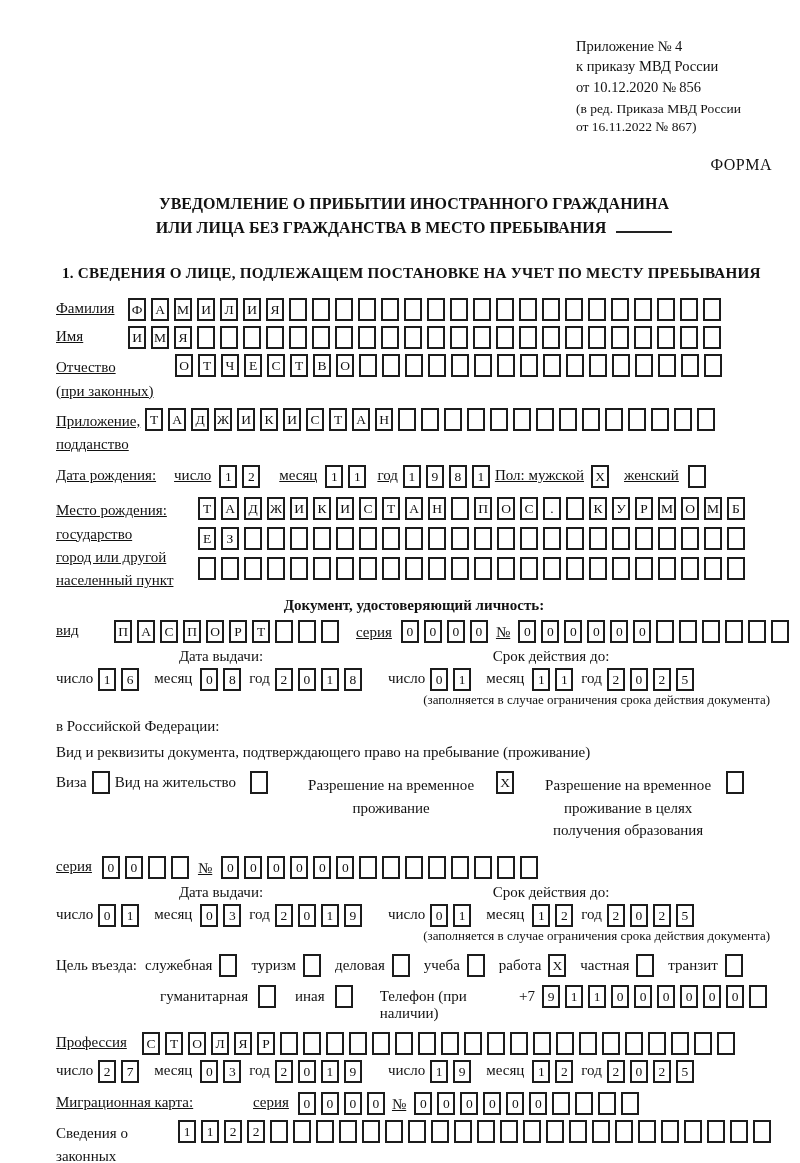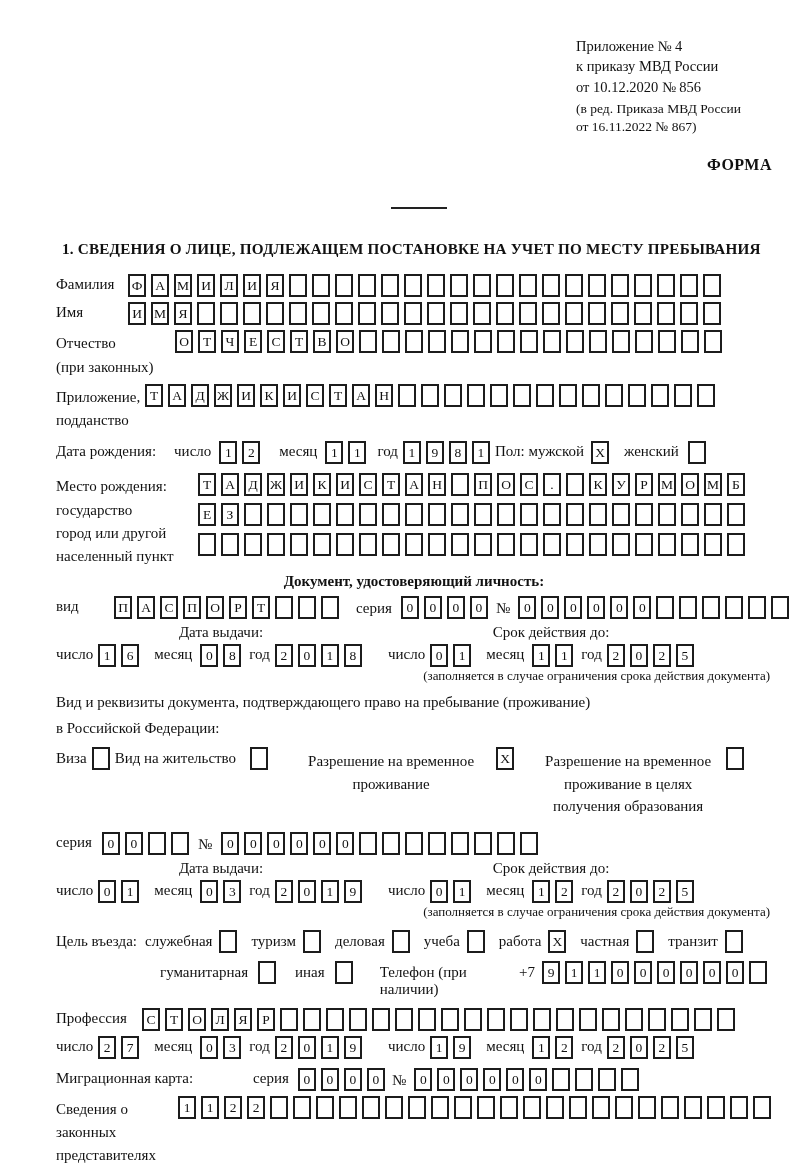--- a/index.html
+++ b/index.html
@@ -14,26 +14,26 @@
 
   
   .boxes { display:flex; flex:0 0 auto; }
   .cell {
     width:18px; height:23px; border:2px solid #1c1c1c; background:#fff;
     margin-right:5px; flex:0 0 auto;
     display:flex; align-items:center; justify-content:center;
     font-size:13.5px; line-height:1;
   }
   .row { display:flex; align-items:flex-start; margin-bottom:5px; }
-  .lbl { flex:0 0 auto; padding-top:2px; }
+  .lbl { flex:0 0 auto; padding-top:2px;text-decoration:underline; }
 
   
   .annex { margin-left:auto; width:196px; line-height:1.4; font-size:14.5px; }
   .annex-note { margin-left:auto; width:196px; line-height:1.35; font-size:13.5px; margin-top:3px; }
-  .forma { text-align:right; font-weight:bold; font-size:16px; letter-spacing:.5px; margin-top:20px; }
+  .forma { text-align:right; font-weight:normal; font-size:16px; letter-spacing:.5px; margin-top:20px; }
 
   .title { text-align:center; font-weight:bold; font-size:16px; line-height:1.5; margin-top:18px; }
   .blank-line { display:inline-block; width:56px; border-bottom:2.5px solid #222; height:14px; margin-left:10px; }
 
   .sec-head { font-weight:bold; font-size:15.2px; margin:24px 0 16px 6px; letter-spacing:.2px; }
 
   .two-line div { line-height:1.55; }
 
   .inline-gap { margin:0 8px 0 14px; padding-top:2px; }
 
@@ -75,21 +75,22 @@
     <div>к приказу МВД России</div>
     <div>от 10.12.2020 № 856</div>
   </div>
   <div class="annex-note">
     <div>(в ред. Приказа МВД России</div>
     <div>от 16.11.2022 № 867)</div>
   </div>
   <div class="forma">ФОРМА</div>
 
   <div class="title">
-    <div><span class="blank-line"></span></div>
+    <div>УВЕДОМЛЕНИЕ О ПРИБЫТИИ ИНОСТРАННОГО ГРАЖДАНИНА</div>
+    <div><span>ИЛИ ЛИЦА БЕЗ ГРАЖДАНСТВА В МЕСТО ПРЕБЫВАНИЯ</span><span class="blank-line"></span></div>
   </div>
 
   <div class="sec-head">1. СВЕДЕНИЯ О ЛИЦЕ, ПОДЛЕЖАЩЕМ ПОСТАНОВКЕ НА УЧЕТ ПО МЕСТУ ПРЕБЫВАНИЯ</div>
 
   <div class="row">
     <div class="lbl" style="width:72px">Фамилия</div>
     <div class="boxes">
         <div class="cell">Ф</div>
         <div class="cell">А</div>
         <div class="cell">М</div>
@@ -416,22 +417,22 @@
           <div class="cell">2</div>
           <div class="cell">0</div>
           <div class="cell">2</div>
           <div class="cell">5</div>
         </div>
     </div>
   </div>
   <div class="small-note">(заполняется в случае ограничения срока действия документа)</div>
 
   <div class="para">
+    <div>в Российской Федерации:</div>
     <div>Вид и реквизиты документа, подтверждающего право на пребывание (проживание)</div>
-    <div>в Российской Федерации:</div>
   </div>
 
   <div class="opts">
     <div class="opt">
       <span class="txt">Виза</span>
       <div class="boxes" style="margin-left:5px">
           <div class="cell"></div>
         </div>
     </div>
     <div class="opt" style="">

